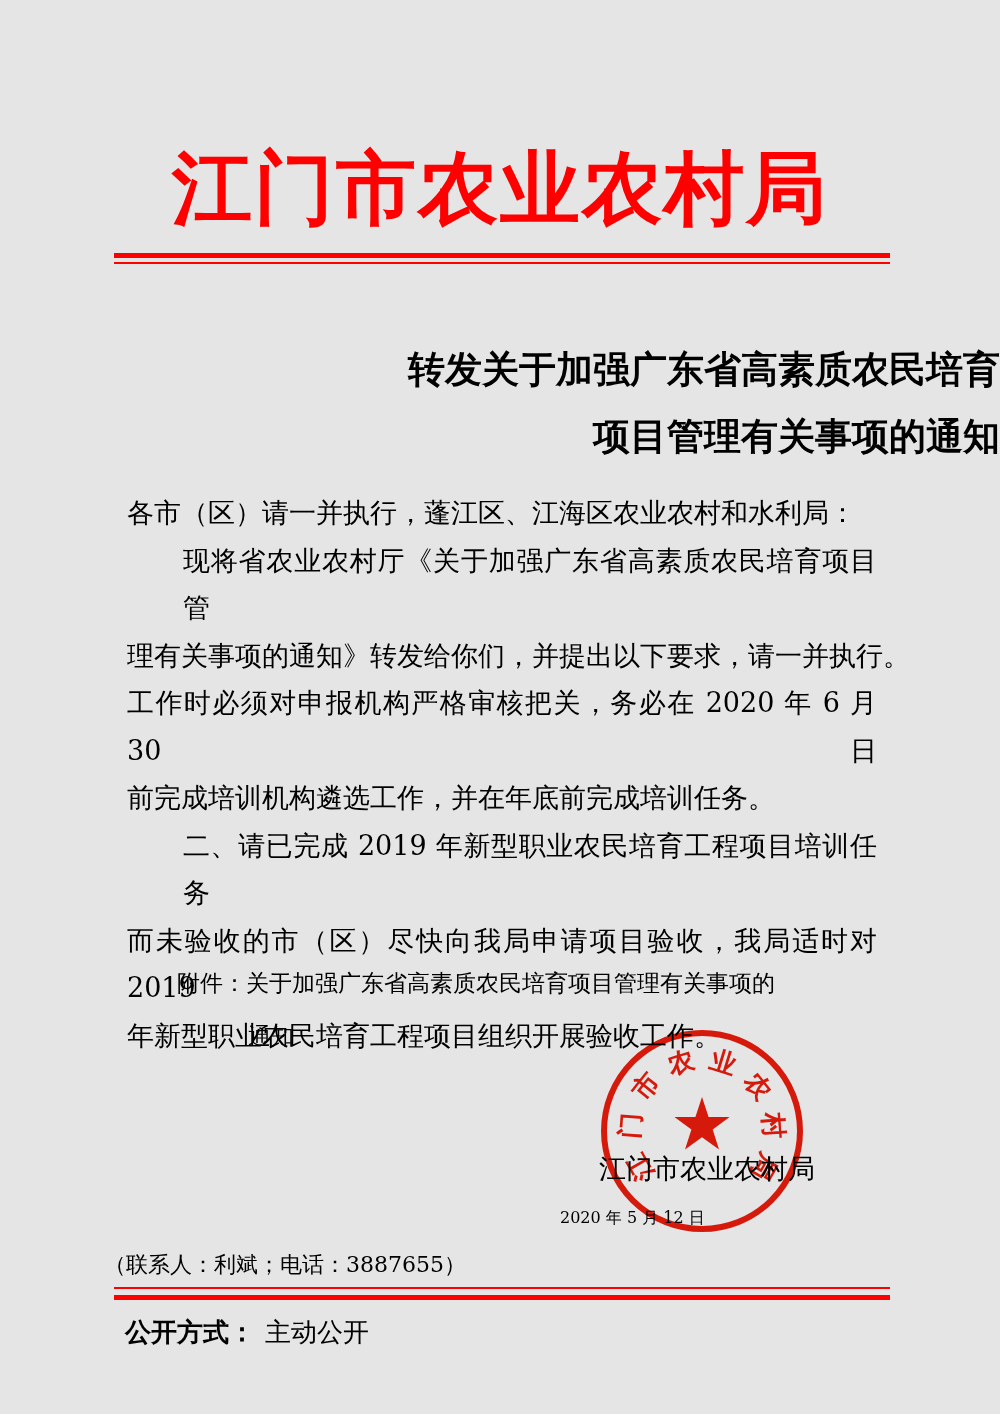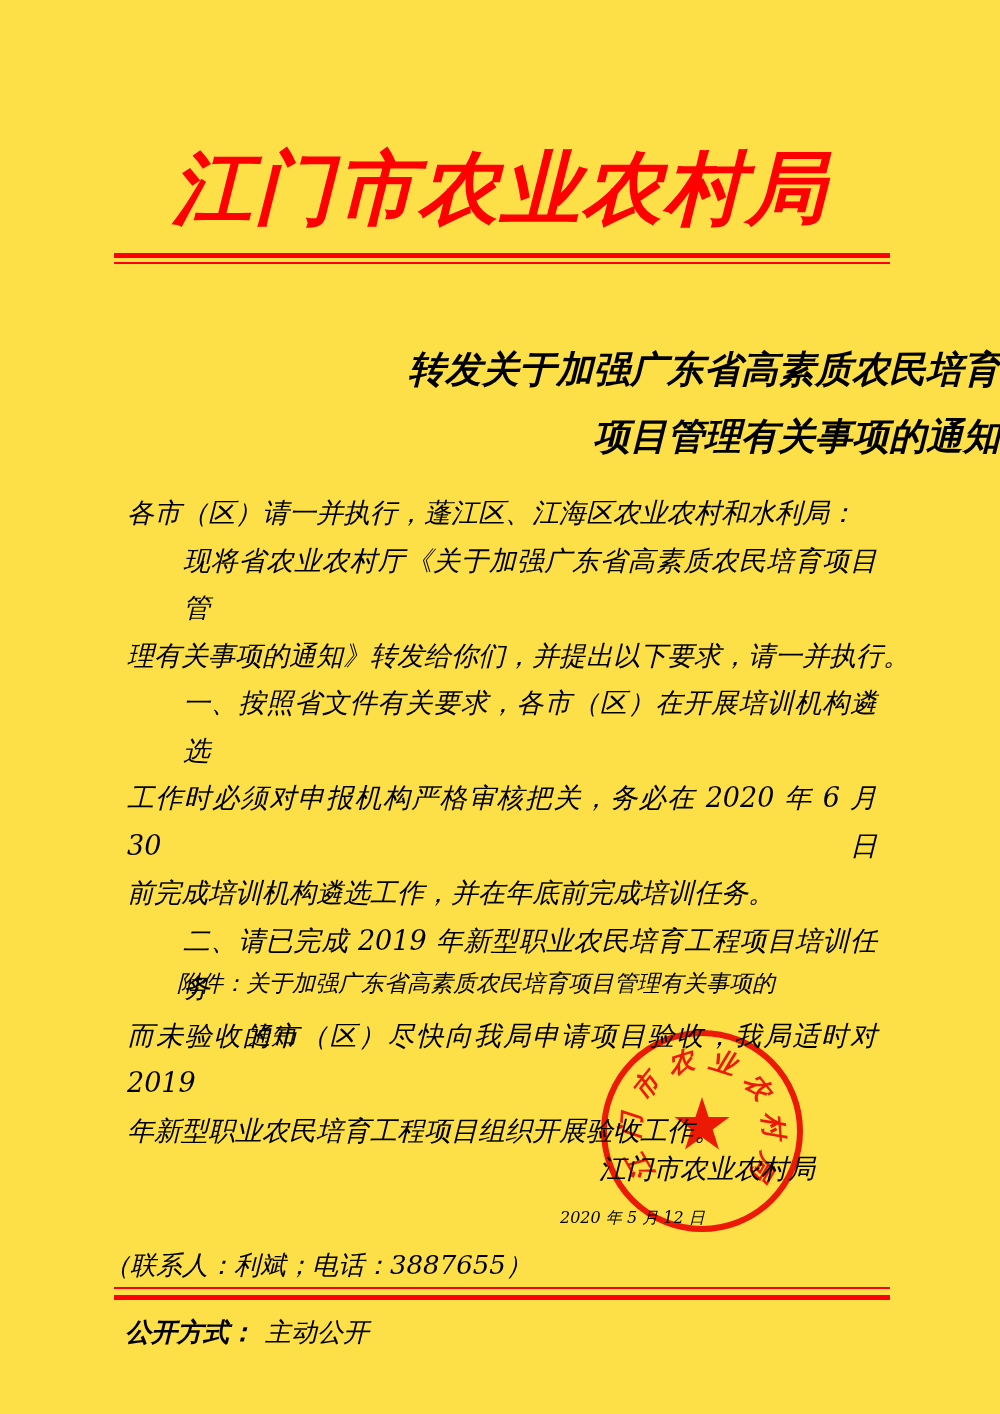--- a/index.html
+++ b/index.html
@@ -1,25 +1,24 @@
 <!DOCTYPE html>
 <html><head>
 <meta charset="utf-8">
 <style>
   * { margin: 0; padding: 0; box-sizing: border-box; }
   html, body { background: #ffffff; }
   .page {
     position: relative;
     width: 1000px;
     height: 1414px;
-    background: #fde047;
+    background: #e5e5e5;
     overflow: hidden;
     font-family: "DejaVu Serif", serif;
     color: #000000;
-    font-style: italic;
   }
   
   .letterhead {
     position: absolute;
     top: 138px; left: 0; width: 100%;
     text-align: center;
     font-size: 80px;
     font-weight: bold;
     letter-spacing: 2px;
     line-height: 100px;
@@ -99,21 +98,21 @@
     text-align: left;
     font-size: 16px;
     line-height: 32px;
     z-index: 1;
     white-space: nowrap;
   }
   
   .contact {
     position: absolute;
     left: 104px; top: 1249px;
-    font-size: 26px;
+    font-size: 22px;
     line-height: 32px;
     white-space: nowrap;
   }
   
   .publicity {
     position: absolute;
     left: 125px; top: 1315px;
     font-size: 26px;
     line-height: 34px;
     white-space: nowrap;
@@ -138,21 +137,20 @@
 
   <div class="doc-title">
     <div>转发关于加强广东省高素质农民培育</div>
     <div>项目管理有关事项的通知</div>
   </div>
 
   <div class="body-block">
     <div class="body-line">各市（区）请一并执行，蓬江区、江海区农业农村和水利局：</div>
     <div class="body-line indent fill">现将省农业农村厅《关于加强广东省高素质农民培育项目管</div>
     <div class="body-line">理有关事项的通知》转发给你们，并提出以下要求，请一并执行。</div>
-    <div class="body-line indent fill">一、按照省文件有关要求，各市（区）在开展培训机构遴选</div>
     <div class="body-line fill">工作时必须对申报机构严格审核把关，务必在 2020 年 6 月 30 日</div>
     <div class="body-line">前完成培训机构遴选工作，并在年底前完成培训任务。</div>
     <div class="body-line indent fill">二、请已完成 2019 年新型职业农民培育工程项目培训任务</div>
     <div class="body-line fill">而未验收的市（区）尽快向我局申请项目验收，我局适时对 2019</div>
     <div class="body-line">年新型职业农民培育工程项目组织开展验收工作。</div>
   </div>
 
   <div class="attachment">
     <div class="first">附件：关于加强广东省高素质农民培育项目管理有关事项的</div>
     <div class="second">通知</div>

